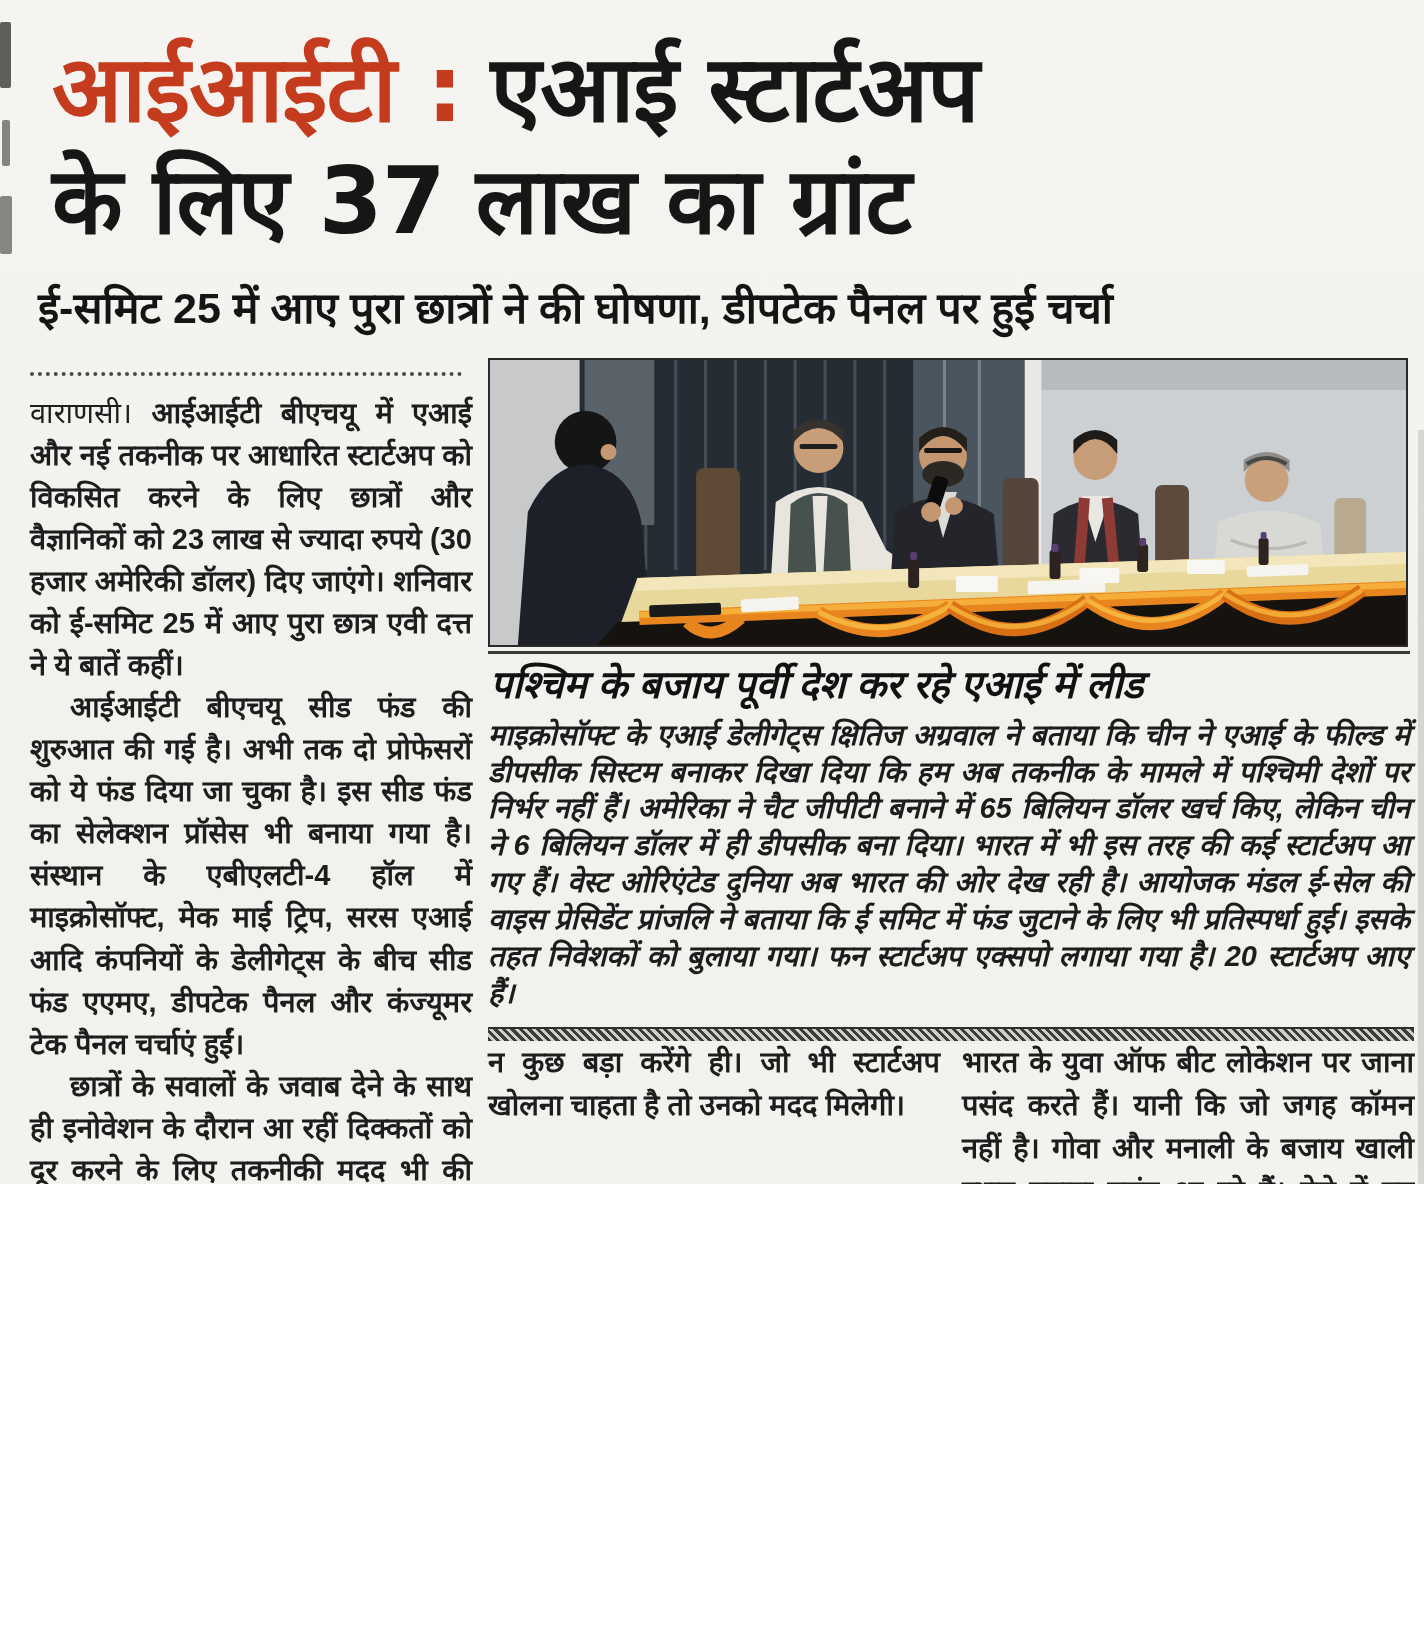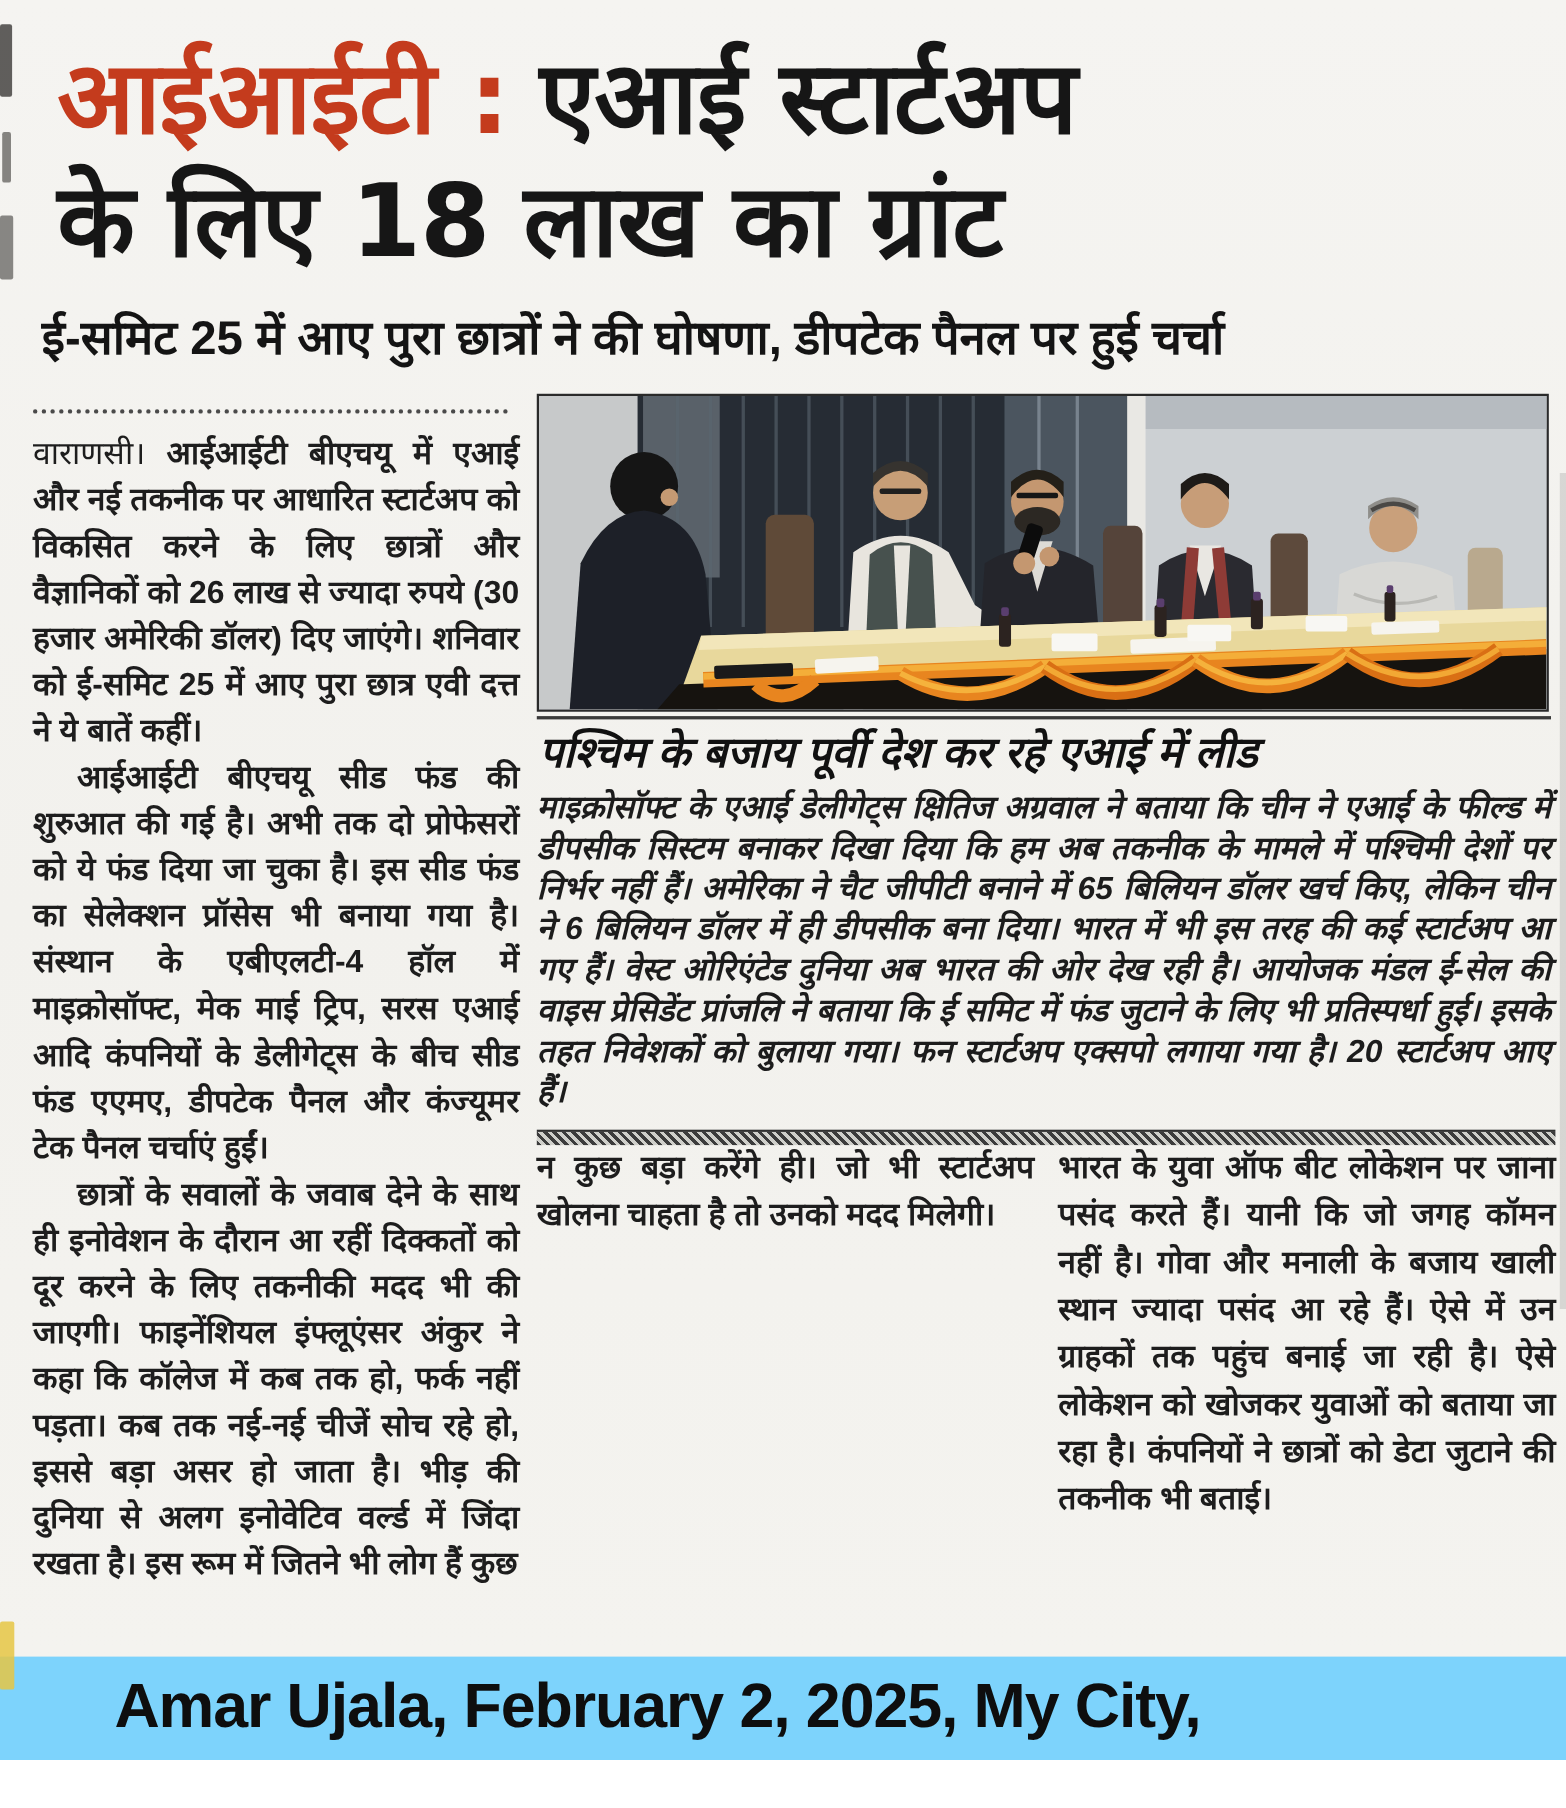--- a/index.html
+++ b/index.html
@@ -1,17 +1,17 @@
 <!DOCTYPE html>
 <html><head>
 <meta charset="utf-8">
 <style>
   html,body{margin:0;padding:0;background:#ffffff;}
   .page{
-    position:relative;width:1424px;height:1600px;margin:0 auto;
+    position:relative;width:1424px;height:1184px;margin:0 auto;
     background:#7dd3fc;overflow:hidden;
     font-family:"Liberation Sans","DejaVu Sans",sans-serif;
     color:#1b1b1b;
   }
   .clip{
     position:absolute;left:0;top:0;width:1424px;height:1506px;
     background:linear-gradient(180deg,#f5f4f1 0%,#f2f1ed 55%,#f4f3ef 100%);
     overflow:hidden;
   }
   
@@ -86,29 +86,29 @@
   .yellow-streak{left:0;top:1474px;width:13px;height:62px;background:#e5c544;opacity:.85;border-radius:2px;}
   .bottom-dash{left:180px;top:1630px;width:58px;height:14px;background:#141414;}
   .right-edge{right:0;top:430px;width:6px;height:760px;background:rgba(90,90,90,.18);}
 </style>
 </head>
 <body>
 
 <div class="page">
   <div class="clip">
 
-    <h1 class="headline"><span class="hl-red">आईआईटी :</span><span>एआई स्टार्टअप</span><br><span>के लिए 18 लाख का ग्रांट</span></h1>
+    <h1 class="headline"><span class="hl-red">आईआईटी :</span><span>एआई स्टार्टअप</span><br><span>के लिए 37 लाख का ग्रांट</span></h1>
 
     <h2 class="subhead">ई-समिट 25 में आए पुरा छात्रों ने की घोषणा, डीपटेक पैनल पर हुई चर्चा</h2>
 
     <div class="body-row">
 
       <div class="left-col">
         <div class="dotted-rule"></div>
-        <p class="para"><b>वाराणसी।</b> <span>आईआईटी बीएचयू में एआई और नई तकनीक पर आधारित स्टार्टअप को विकसित करने के लिए छात्रों और वैज्ञानिकों को 26 लाख से ज्यादा रुपये (30 हजार अमेरिकी डॉलर) दिए जाएंगे। शनिवार को ई-समिट 25 में आए पुरा छात्र एवी दत्त ने ये बातें कहीं।</span></p>
+        <p class="para"><b>वाराणसी।</b> <span>आईआईटी बीएचयू में एआई और नई तकनीक पर आधारित स्टार्टअप को विकसित करने के लिए छात्रों और वैज्ञानिकों को 23 लाख से ज्यादा रुपये (30 हजार अमेरिकी डॉलर) दिए जाएंगे। शनिवार को ई-समिट 25 में आए पुरा छात्र एवी दत्त ने ये बातें कहीं।</span></p>
         <p class="para indent">आईआईटी बीएचयू सीड फंड की शुरुआत की गई है। अभी तक दो प्रोफेसरों को ये फंड दिया जा चुका है। इस सीड फंड का सेलेक्शन प्रॉसेस भी बनाया गया है। संस्थान के एबीएलटी-4 हॉल में माइक्रोसॉफ्ट, मेक माई ट्रिप, सरस एआई आदि कंपनियों के डेलीगेट्स के बीच सीड फंड एएमए, डीपटेक पैनल और कंज्यूमर टेक पैनल चर्चाएं हुईं।</p>
         <p class="para indent">छात्रों के सवालों के जवाब देने के साथ ही इनोवेशन के दौरान आ रहीं दिक्कतों को दूर करने के लिए तकनीकी मदद भी की जाएगी। फाइनेंशियल इंफ्लूएंसर अंकुर ने कहा कि कॉलेज में कब तक हो, फर्क नहीं पड़ता। कब तक नई-नई चीजें सोच रहे हो, इससे बड़ा असर हो जाता है। भीड़ की दुनिया से अलग इनोवेटिव वर्ल्ड में जिंदा रखता है। इस रूम में जितने भी लोग हैं कुछ</p>
       </div>
 
       <div class="right-area">
 
         <div class="photo-frame">
           <svg viewBox="0 0 920 285" preserveAspectRatio="none">
 
             <rect x="0" y="0" width="95" height="285" fill="#c7c9ca"></rect>

